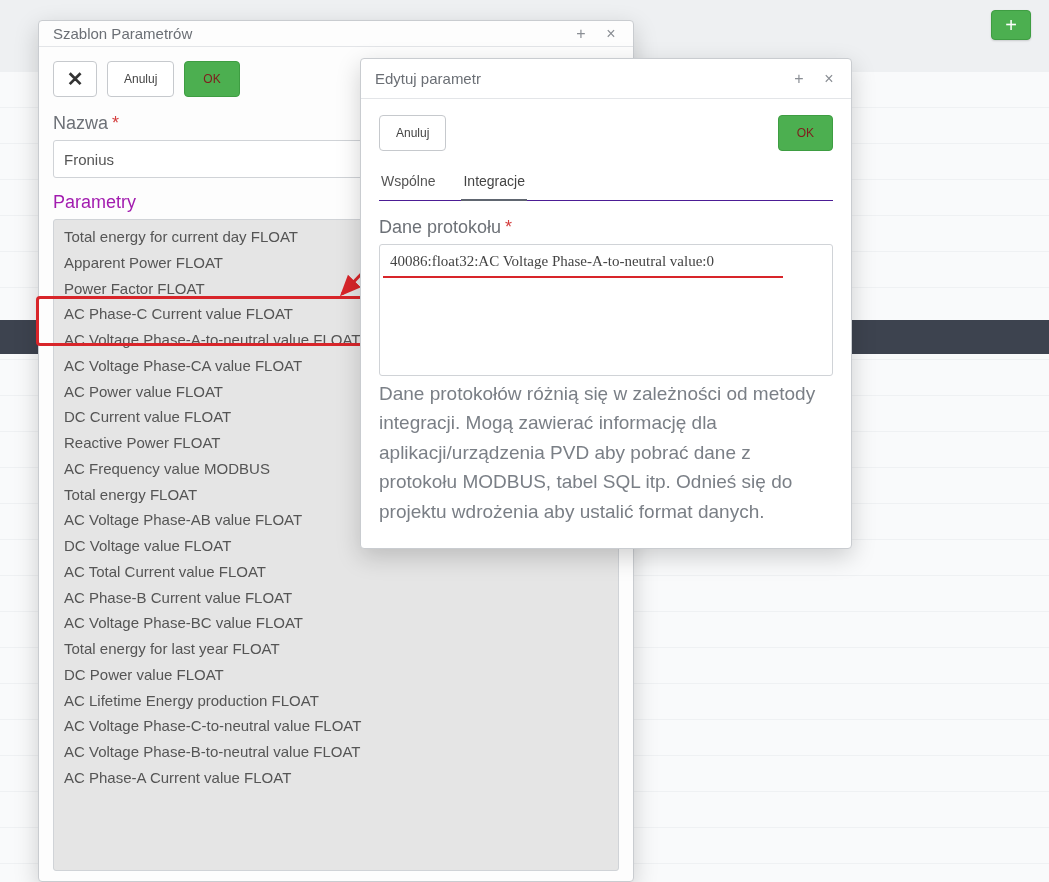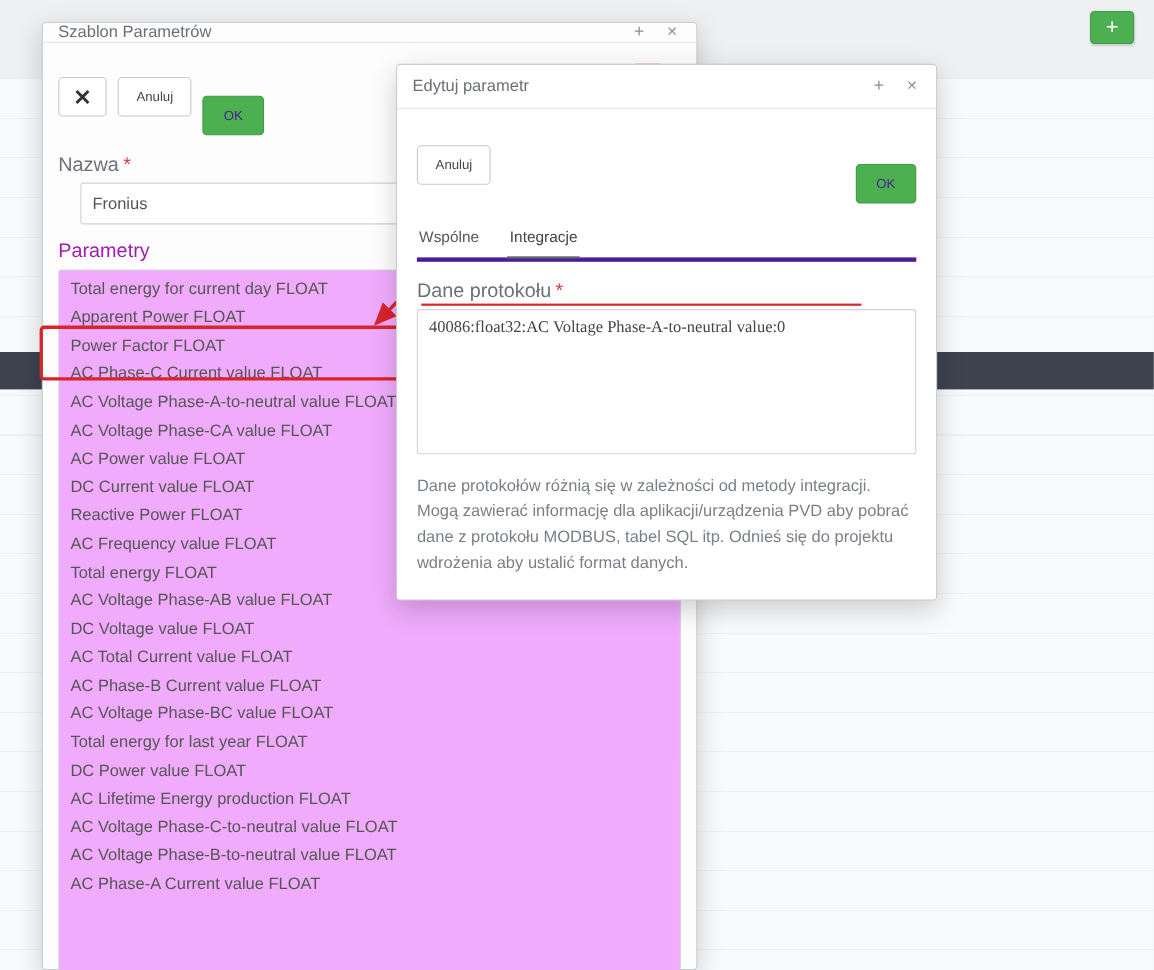--- a/index.html
+++ b/index.html
@@ -73,84 +73,83 @@
     border:1px solid #c6c9cd;
     border-radius:4px;
     background:#fff;
     color:#444;
     font-size:12px;
     display:flex; align-items:center; justify-content:center;
     cursor:pointer;
   }
   .btn-icon { width:44px; font-size:20px; color:#333; font-weight:bold; }
   .btn-ok {
-    background:#4caf50; color:#4c1d95; border:1px solid #3e9d42;
+    background:#4caf50; color:#7f1d1d; border:1px solid #3e9d42;
     padding:0 18px;
-    margin-top:34px;
   }
 
   .field-label { font-size:18px; color:#6d7177; margin-bottom:6px; display:flex; gap:4px; }
   .req-star { color:#d43d3d; }
   .text-input {
     width:100%; height:38px;
     border:1px solid #d0d3d7; border-radius:3px;
-    padding:0 10px; font-size:15px; color:#555;margin-left:20px;
+    padding:0 10px; font-size:15px; color:#555;
   }
 
   .section-label {
     font-size:18px; color:#a21caf; margin:14px 0 6px 0;
   }
   .list-box {
     border:1px solid #d0d3d7; border-radius:3px;
     height:652px; overflow:hidden;
     padding:4px 0;
-    background:#f0abfc;
+    background:#e5e5e5;
   }
   .list-item {
     padding:2px 10px; font-size:15px; color:#555;
     line-height:1.45; white-space:nowrap; overflow:hidden;
   }
 
   .highlight-box {
     position:absolute;
     border:3px solid #d8252a;
     border-radius:4px;
     pointer-events:none;
     z-index:15;
   }
   .hl1 { top:296px; left:36px; width:334px; height:50px; }
 
   .arrow-svg {
     position:absolute; top:234px; left:334px;
     z-index:16; pointer-events:none;
   }
 
-  .tabs { display:flex; gap:24px; border-bottom:4px solid #4c1d95; margin:6px 0 16px 0; }
+  .tabs { display:flex; gap:24px; border-bottom:1px solid #4c1d95; margin:6px 0 16px 0; }
   .tab {
     padding:6px 2px 10px 2px;
     font-size:14px; color:#555; cursor:pointer;
     margin-bottom:-1px;
   }
   .tab.active { border-bottom:2px solid #606670; color:#444; }
 
   .textarea {
     width:100%; height:132px;
     border:1px solid #d0d3d7; border-radius:3px;
     padding:8px 10px; font-size:15px; color:#444;
     resize:none; font-family:Liberation Serif, serif;
   }
   .underline-red {
     position:absolute; height:2px; background:#d8252a;
     z-index:30;
   }
   .ul1 { top:276px; left:383px; width:400px; }
 
   .hint-text {
-    font-size:15px; color:#7a7f86;
-    margin-top:14px; line-height:1.55;
+    font-size:19px; color:#7a7f86;
+    line-height:1.55;
   }
 
   .dlg2 .dialog-body { padding:16px 18px 22px 18px; }
   .dlg2 .btn-row { justify-content:space-between; }
 
   .red-tab {
     position:absolute; top:58px; left:576px;
     width:26px; height:16px; background:#d9534f;
     border-radius:2px 2px 0 0; z-index:5;
   }
@@ -190,21 +189,21 @@
     <div class="list-box" id="list-box">
         <div class="list-item">Total energy for current day FLOAT</div>
         <div class="list-item">Apparent Power FLOAT</div>
         <div class="list-item">Power Factor FLOAT</div>
         <div class="list-item">AC Phase-C Current value FLOAT</div>
         <div class="list-item">AC Voltage Phase-A-to-neutral value FLOAT</div>
         <div class="list-item">AC Voltage Phase-CA value FLOAT</div>
         <div class="list-item">AC Power value FLOAT</div>
         <div class="list-item">DC Current value FLOAT</div>
         <div class="list-item">Reactive Power FLOAT</div>
-        <div class="list-item">AC Frequency value FLOAT</div>
+        <div class="list-item">AC Frequency value MODBUS</div>
         <div class="list-item">Total energy FLOAT</div>
         <div class="list-item">AC Voltage Phase-AB value FLOAT</div>
         <div class="list-item">DC Voltage value FLOAT</div>
         <div class="list-item">AC Total Current value FLOAT</div>
         <div class="list-item">AC Phase-B Current value FLOAT</div>
         <div class="list-item">AC Voltage Phase-BC value FLOAT</div>
         <div class="list-item">Total energy for last year FLOAT</div>
         <div class="list-item">DC Power value FLOAT</div>
         <div class="list-item">AC Lifetime Energy production FLOAT</div>
         <div class="list-item">AC Voltage Phase-C-to-neutral value FLOAT</div>

